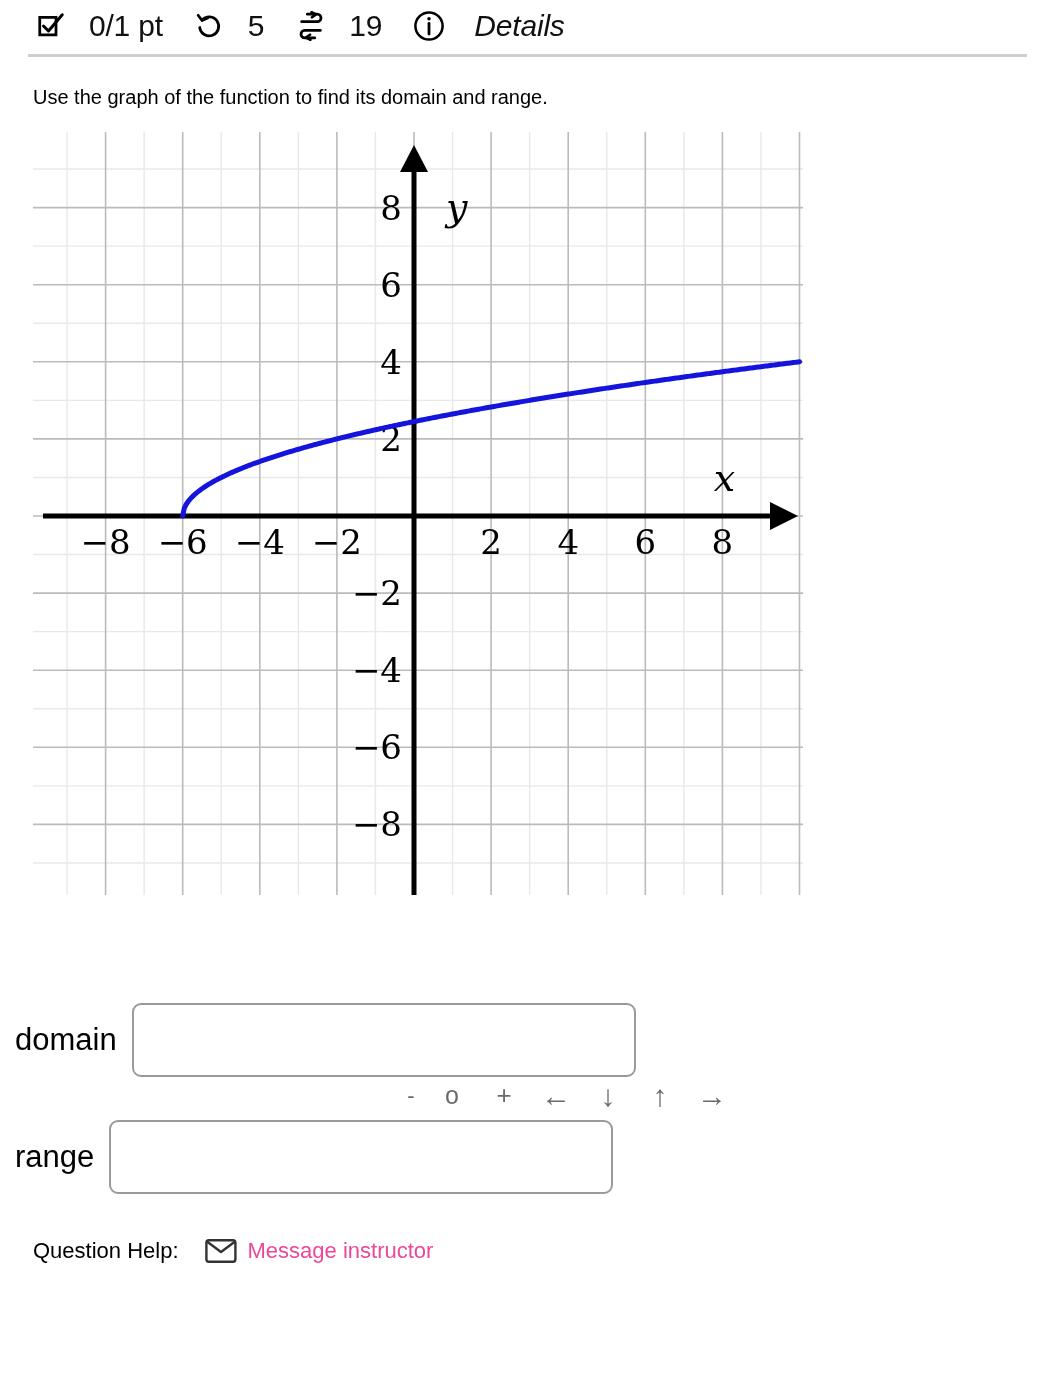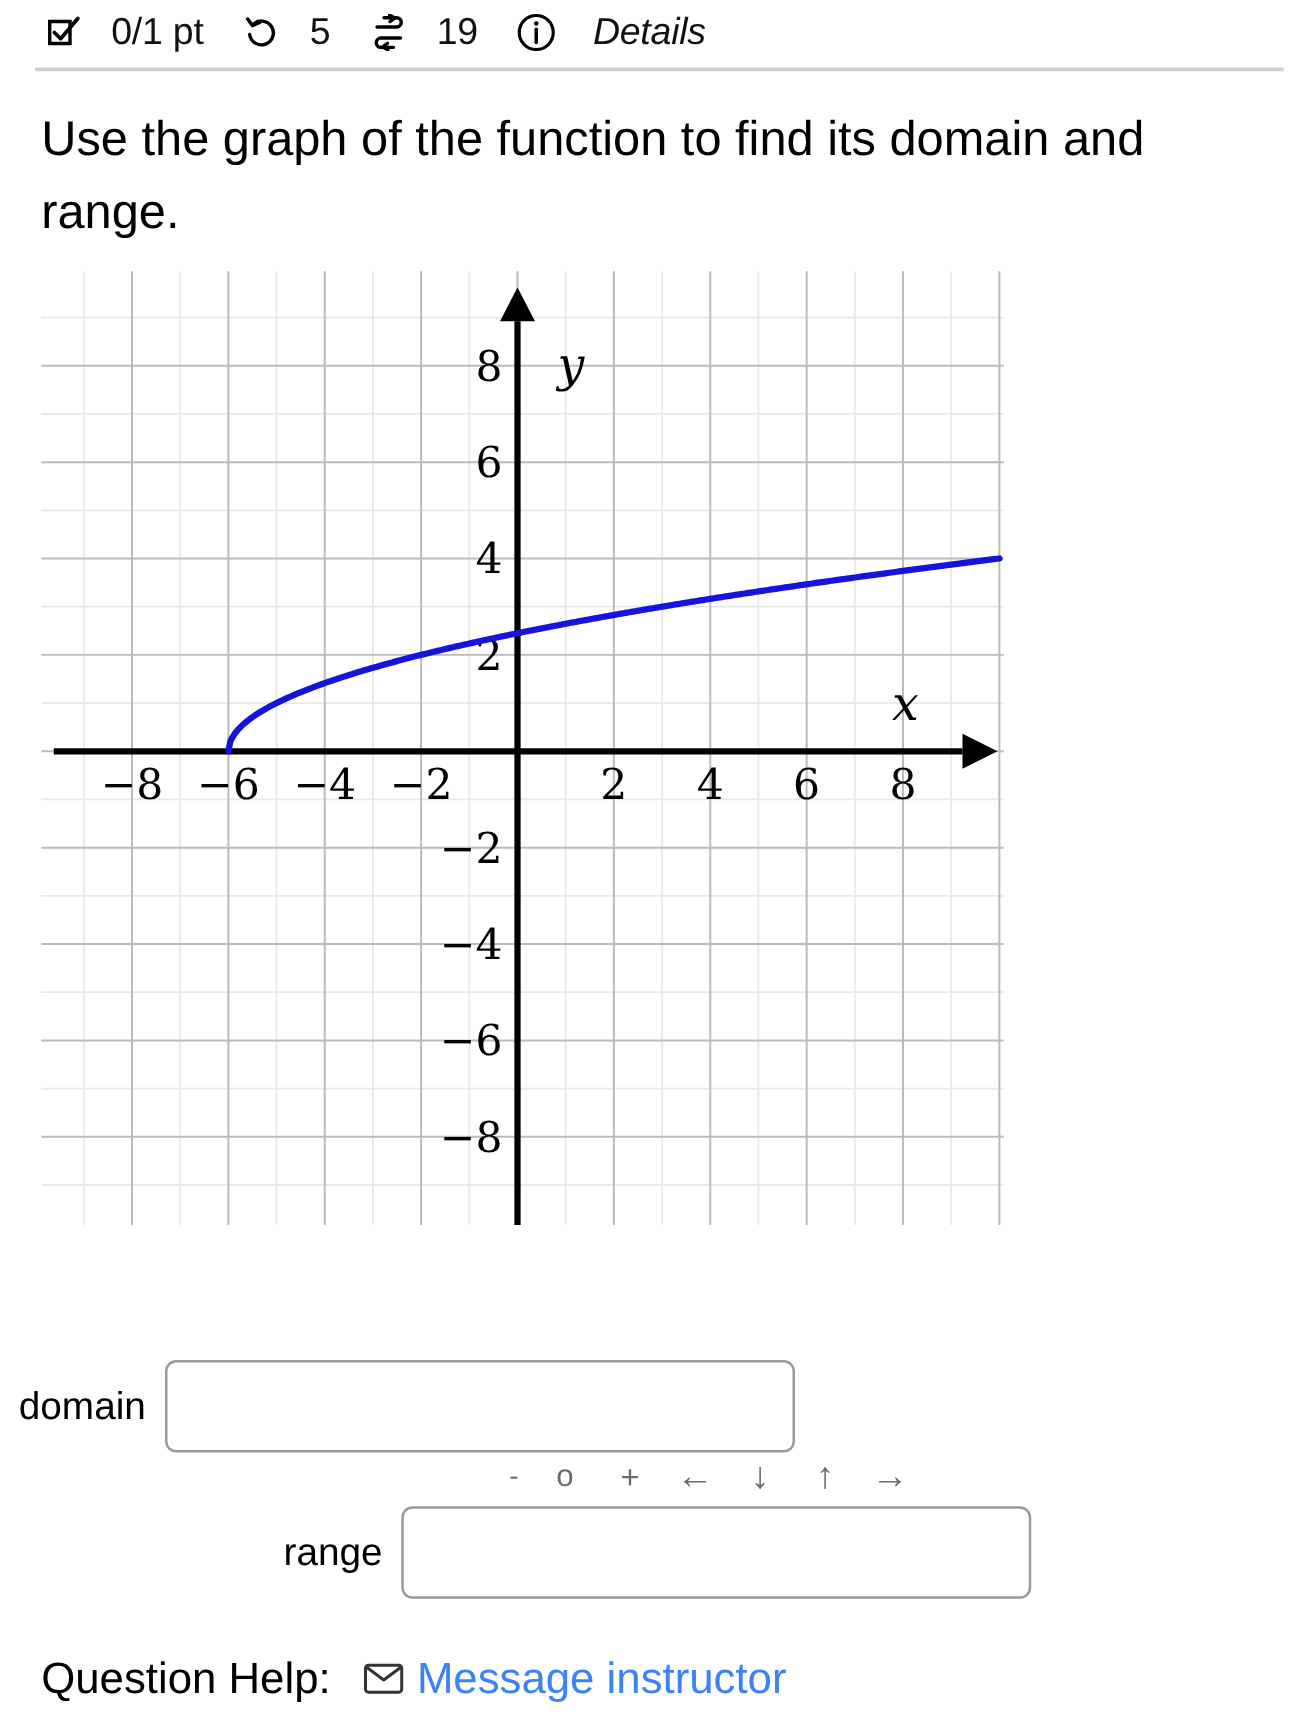--- a/index.html
+++ b/index.html
@@ -35,21 +35,21 @@
 
   #header-rule {
     margin: 8px 10px 0 28px;
     height: 3px;
     background: #cfcfcf;
   }
 
   
   #prompt {
     margin: 26px 0 0 33px;
-    font-size: 39px;
+    font-size: 20px;
     line-height: 1.48;
     max-width: 990px;
     color: #000;
   }
 
   
   #graph-wrap {
     position: relative;
     margin-top: 14px;
     width: 1037px;
@@ -81,21 +81,21 @@
   #graph-controls .ctl.minus { width: 30px; font-size: 22px; }
   #graph-controls .ctl.reset { font-size: 25px; }
 
   
   #answers { margin-top: 86px; }
   .answer-row {
     display: flex;
     align-items: center;
     margin-left: 15px;
   }
-  .answer-row + .answer-row { margin-top: 43px; justify-content: center; }
+  .answer-row + .answer-row { margin-top: 43px; }
   .answer-label {
     font-size: 31px;
     color: #000;
     margin-right: 15px;
     white-space: nowrap;
   }
   .answer-input {
     height: 74px;
     border: 2px solid #9a9a9a;
     border-radius: 9px;
@@ -107,26 +107,26 @@
     color: #000;
   }
   #domain-input { width: 504px; }
   #range-input  { width: 504px; }
 
   
   #question-help {
     display: flex;
     align-items: center;
     margin: 44px 0 0 33px;
-    font-size: 35px;
+    font-size: 22px;
   }
   #question-help-label { color: #000; margin-right: 26px; white-space: nowrap; }
   #envelope-icon { display: inline-flex; align-items: center; margin-right: 11px; }
   #message-instructor-link {
-    color: #3b82f6;
+    color: #ec4899;
     text-decoration: none;
     white-space: nowrap;
   }
 </style>
 </head>
 <body>
 
 <div id="status-bar">
   <span class="hdr-icon">
     <svg width="30" height="30" viewBox="0 0 24 24">

